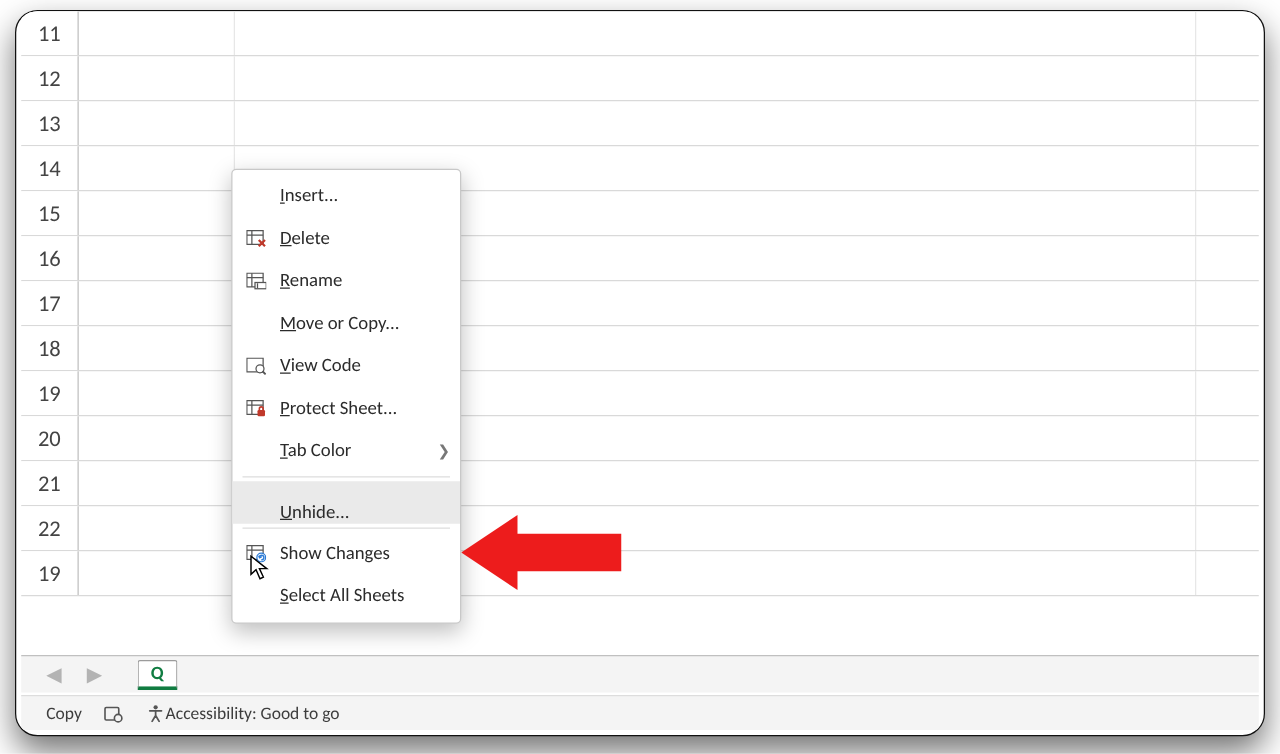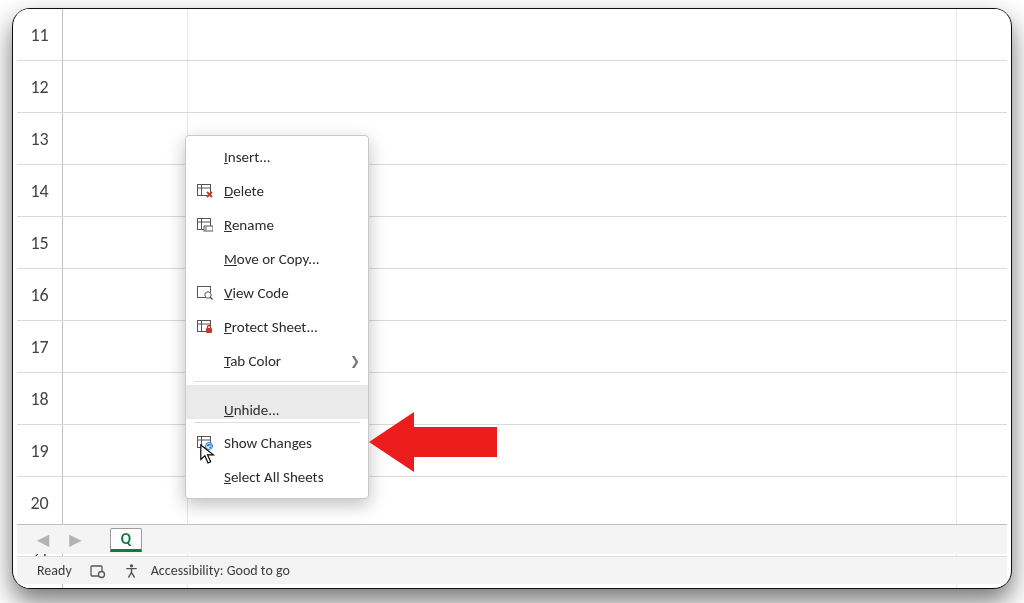--- a/index.html
+++ b/index.html
@@ -24,21 +24,21 @@
 
   .grid {
     position: absolute;
     left: 4px; right: 4px; top: 0; bottom: 65px;
     background: #fff;
   }
 
   .row {
     display: flex;
     align-items: stretch;
-    height: 52px;
+    height: 36px;
     border-bottom: 1px solid #d9d9d9;
   }
   .row-head {
     width: 46px;
     display:flex;
     align-items:center;
     justify-content:center;
     font-size:18px;
     color:#444;
     background:#fff;
@@ -87,21 +87,21 @@
     left:4px; right:4px; bottom:4px; height:28px;
     background:#f4f4f4;
     border-top:1px solid #ddd;
     display:flex; align-items:center;
     padding-left:20px;
     font-size:14px;
     color:#3d3d3d;
     gap:18px;
   }
   .status-icon { width:16px; height:16px; display:inline-flex; align-items:center; justify-content:center; color:#666;}
-  .acc { display:flex; align-items:center; gap:12px;}
+  .acc { display:flex; align-items:center; gap:0;}
 
   
   .context-menu {
     position:absolute;
     left:172px;
     top:126px;
     width:184px;
     background:#fff;
     border:1px solid #c8c8c8;
     box-shadow:0 6px 18px rgba(0,0,0,.25);
@@ -235,21 +235,21 @@
     <div class="tabnavs">
       <span>◀</span>
       <span>▶</span>
     </div>
     <div class="sheet-tab">
       <span>Q</span>
     </div>
   </div>
 
   <div class="statusbar">
-    <span>Ready</span>
+    <span>Copy</span>
     <span class="status-icon">
       <svg width="16" height="16" viewBox="0 0 16 16">
           <rect x="1" y="3" width="11" height="10" rx="1" fill="none" stroke="#555" stroke-width="1.3"></rect>
           <circle cx="11.5" cy="11.5" r="3" fill="#f4f4f4" stroke="#555" stroke-width="1.3"></circle>
         </svg>
     </span>
     <span class="acc">
       <svg width="15" height="15" viewBox="0 0 16 16">
           <circle cx="8" cy="3" r="1.8" fill="#555"></circle>
           <path d="M3 6 L13 6 M8 6 L8 10 M8 10 L5 15 M8 10 L11 15" stroke="#555" stroke-width="1.5" fill="none" stroke-linecap="round"></path>

